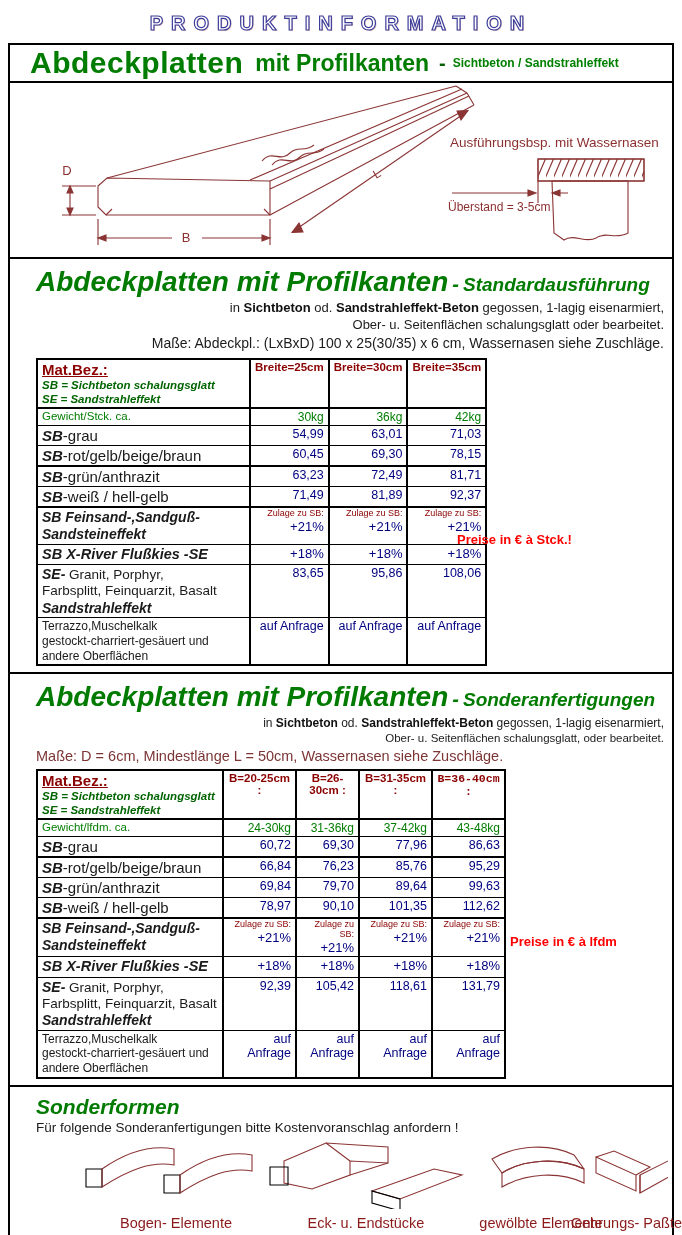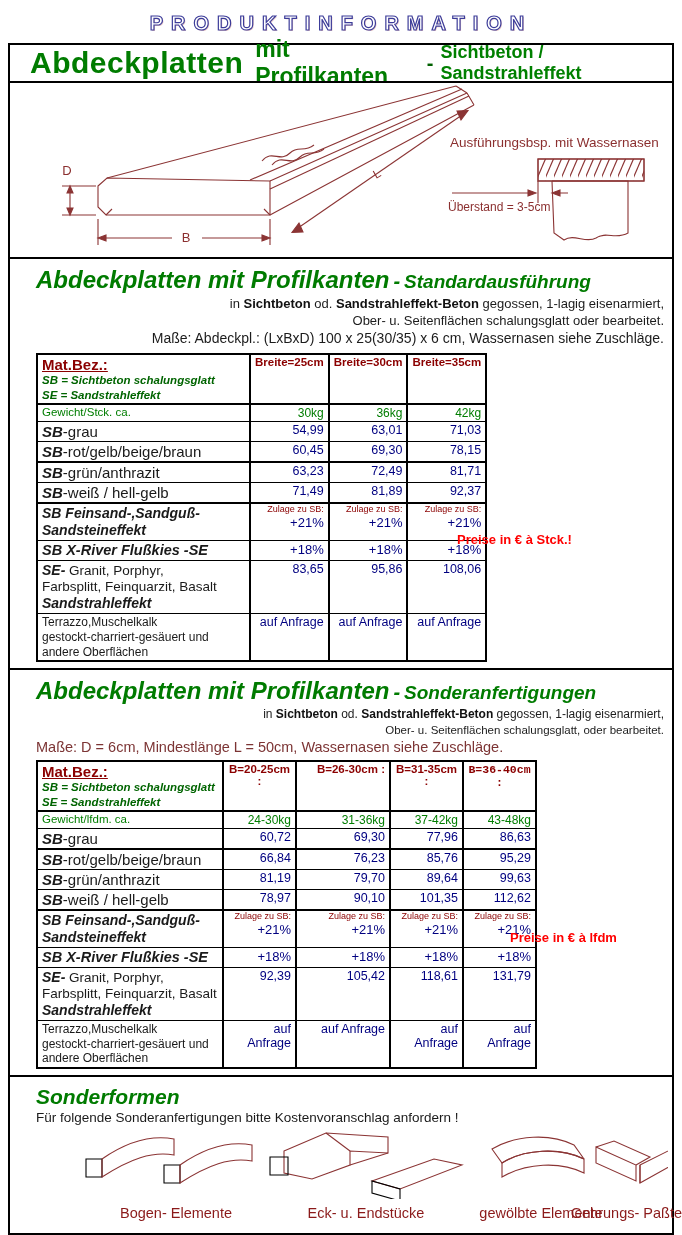--- a/index.html
+++ b/index.html
@@ -11,27 +11,27 @@
     color:#ffffff; -webkit-text-stroke:1.2px #3c3c99; text-shadow:1px 1px 0 rgba(180,90,90,.35);
     margin:8px 0 10px 0; }
 
   .box { border:2px solid #000; margin-top:-2px; position:relative; background:#fff; }
 
   
   .title-box { height:40px; display:flex; align-items:center; padding-left:20px; }
   .t-main { color:#007c00; font-size:30px; font-weight:800; letter-spacing:.5px; }
   .t-sub  { color:#007c00; font-size:23px; font-weight:800; margin-left:12px; }
   .t-dash { color:#006000; font-size:20px; font-weight:800; margin:0 7px 0 10px; }
-  .t-variant { color:#008000; font-size:18px; font-weight:700; }
+  .t-variant { color:#008000; font-size:12px; font-weight:700; }
 
   .drawing-box { height:178px; overflow:hidden; }
 
   .sec { padding:6px 8px 6px 26px; }
   .sec-heading { color:#007b00; font-style:italic; font-weight:bold; line-height:1.05; margin:2px 0 4px 0; }
-  .sh-main { font-size:24px;margin-top:20px; }
+  .sh-main { font-size:28px;margin-top:20px; }
   .sh-dash { font-size:20px; margin:0 4px; }
   .sh-sub  { font-size:19px; }
   .body-line { font-size:13px; line-height:1.28; color:#1c1c1c;text-align:right; }
   .body-line b { color:#111; }
   .small-line { font-size:11.5px; line-height:1.35; }
   .masse  { font-size:14px; margin-top:1px; }
   .masse2 { font-size:14.5px; color:#7c3434; margin-top:1px; }
 
   table.price { border-collapse:collapse; border:2px solid #000; margin-top:5px; }
   table.price td { border:1px solid #000; padding:1px 4px; vertical-align:top; }
@@ -235,21 +235,21 @@
 
     <table class="price">
       <tbody>
           <tr class="hdr">
         <td style="width:186px;">
           <div class="hdr-title">Mat.Bez.:</div>
           <div class="hdr-sub">SB = Sichtbeton schalungsglatt</div>
           <div class="hdr-sub">SE = Sandstrahleffekt</div>
         </td>
         <td class="col-hdr vcol" style="width:73px;">B=20-25cm :</td>
-        <td class="col-hdr vcol" style="width:94px;text-align:right;">B=26-30cm :</td>
+        <td class="col-hdr vcol" style="width:63px;">B=26-30cm :</td>
         <td class="col-hdr vcol" style="width:73px;text-align:center;">B=31-35cm :</td>
         <td class="col-hdr vcol" style="width:73px;font-family:Liberation Mono, monospace;">B=36-40cm :</td>
       </tr>
       <tr>
         <td class="wt">Gewicht/lfdm. ca.</td>
         <td class="wt-val vcol">24-30kg</td>
         <td class="wt-val vcol">31-36kg</td>
         <td class="wt-val vcol">37-42kg</td>
         <td class="wt-val vcol">43-48kg</td>
       </tr>
@@ -262,21 +262,21 @@
       </tr>
       <tr class="bt2">
         <td class="lbl"><span class="pfx">SB</span><span>-rot/gelb/beige/braun</span></td>
         <td class="val vcol">66,84</td>
         <td class="val vcol">76,23</td>
         <td class="val vcol">85,76</td>
         <td class="val vcol">95,29</td>
       </tr>
       <tr>
         <td class="lbl"><span class="pfx">SB</span><span>-grün/anthrazit</span></td>
-        <td class="val vcol">81,19</td>
+        <td class="val vcol">69,84</td>
         <td class="val vcol">79,70</td>
         <td class="val vcol">89,64</td>
         <td class="val vcol">99,63</td>
       </tr>
       <tr>
         <td class="lbl"><span class="pfx">SB</span><span>-weiß / hell-gelb</span></td>
         <td class="val vcol">78,97</td>
         <td class="val vcol">90,10</td>
         <td class="val vcol">101,35</td>
         <td class="val vcol">112,62</td>

